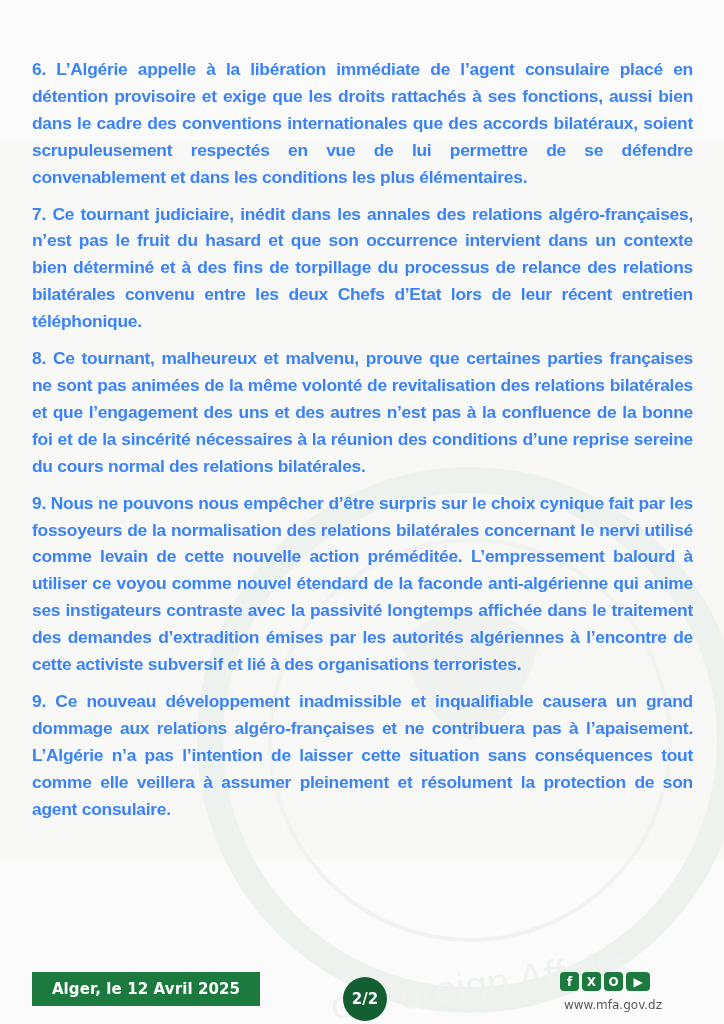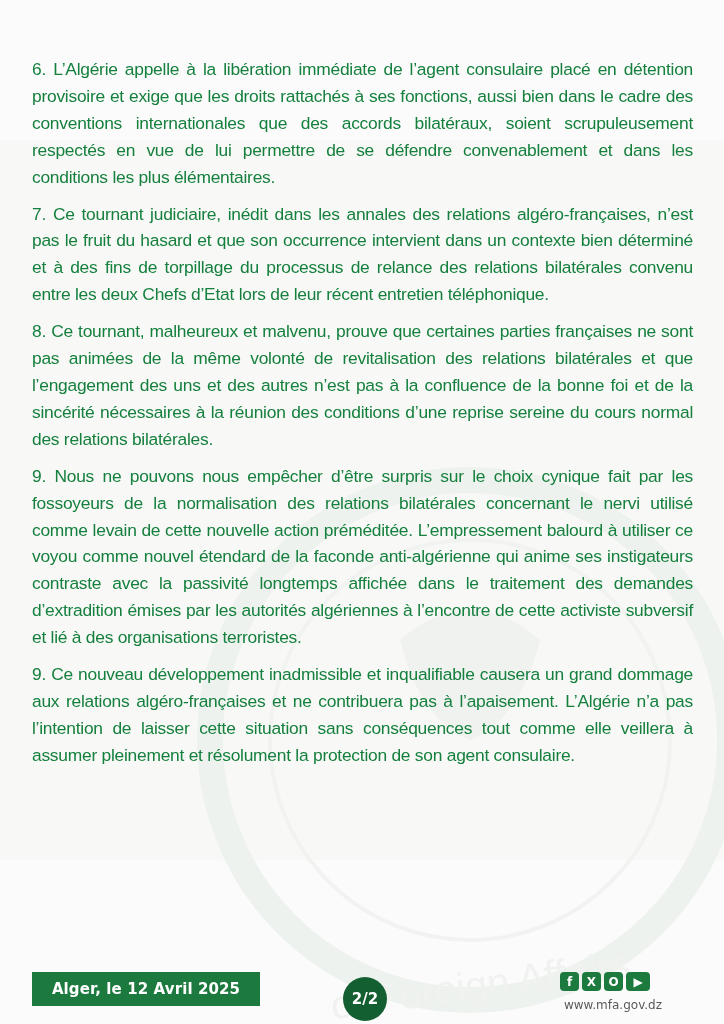--- a/index.html
+++ b/index.html
@@ -23,26 +23,26 @@
     }
     .content {
       position: absolute;
       left: 32px;
       top: 56px;
       width: 661px;
       z-index: 1;
     }
     .para {
       font-size: 17.4px;
-      font-weight: normal;
+      font-weight: bold;
       line-height: 26.9px;
       text-align: justify;
       letter-spacing: -0.25px;
       margin-bottom: 10px;
-      color: #15803d;
+      color: #3b82f6;
     }
     .para .num { }
     .footer {
       position: absolute;
       left: 0; top: 0;
       width: 724px; height: 1024px;
       z-index: 2;
       pointer-events: none;
       padding-left: 8px;
     }

